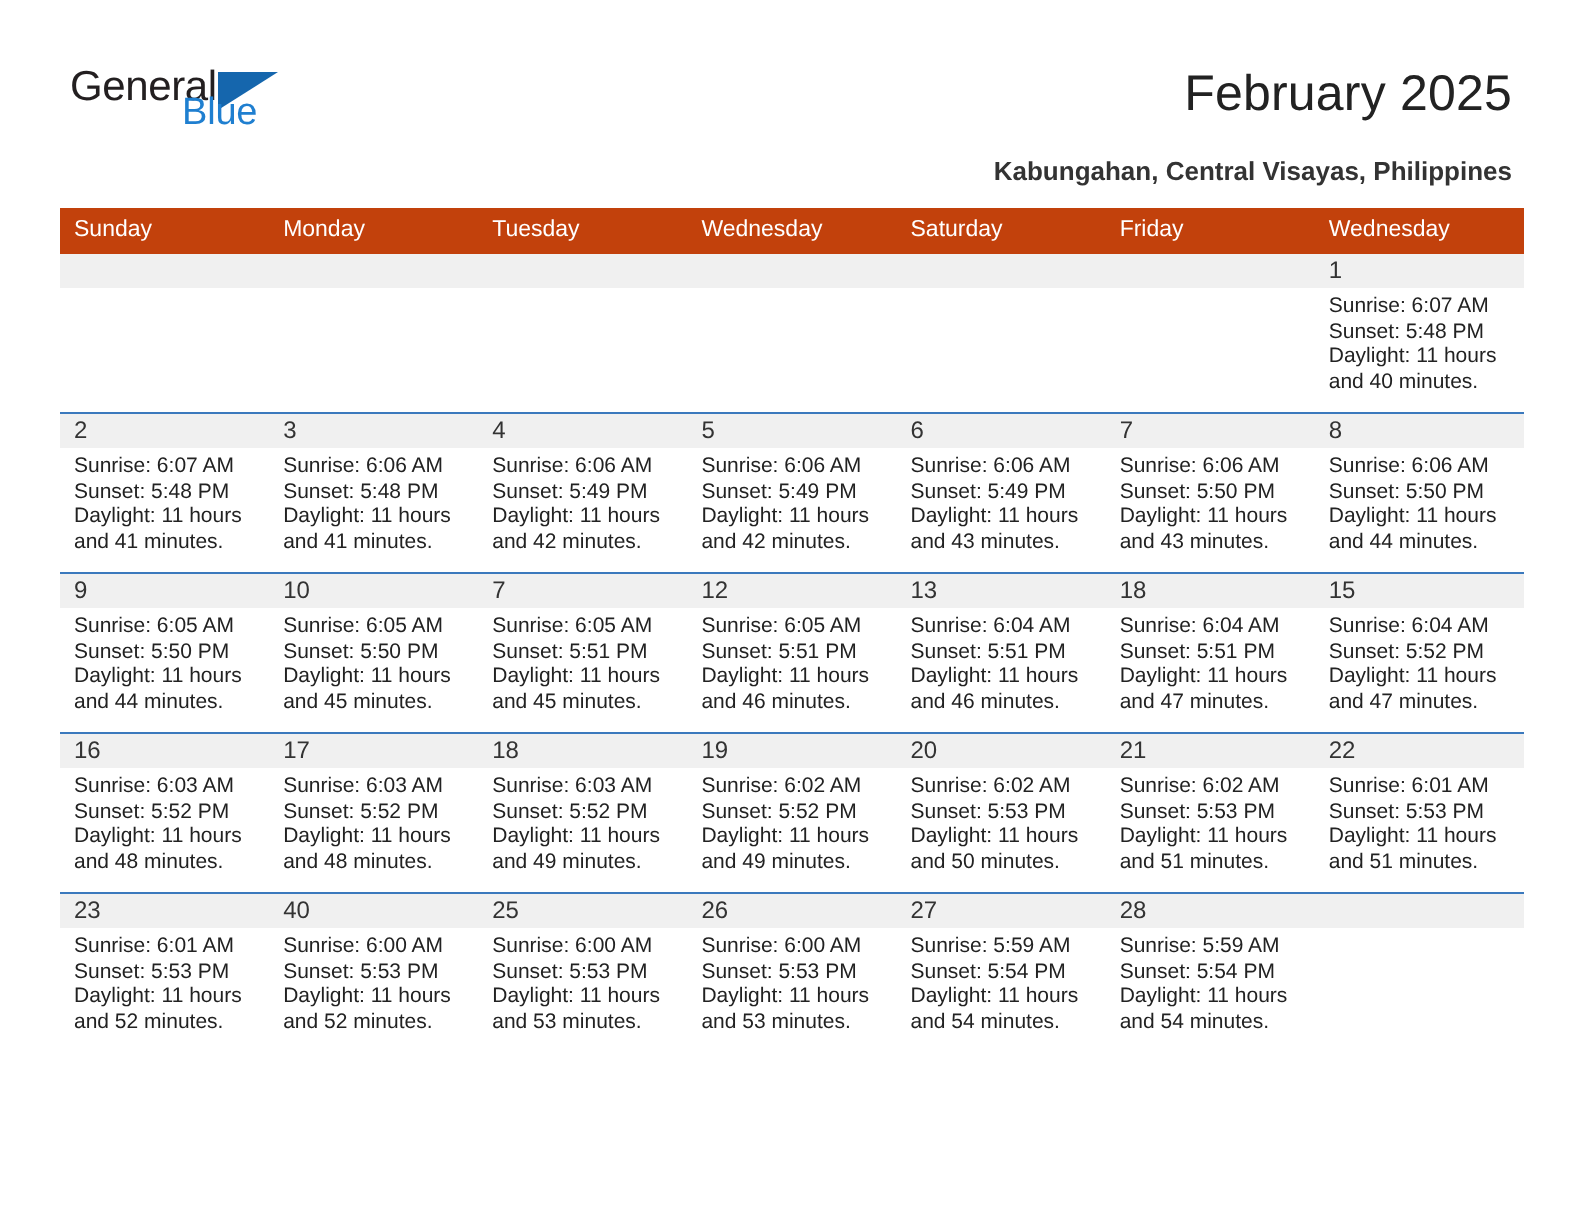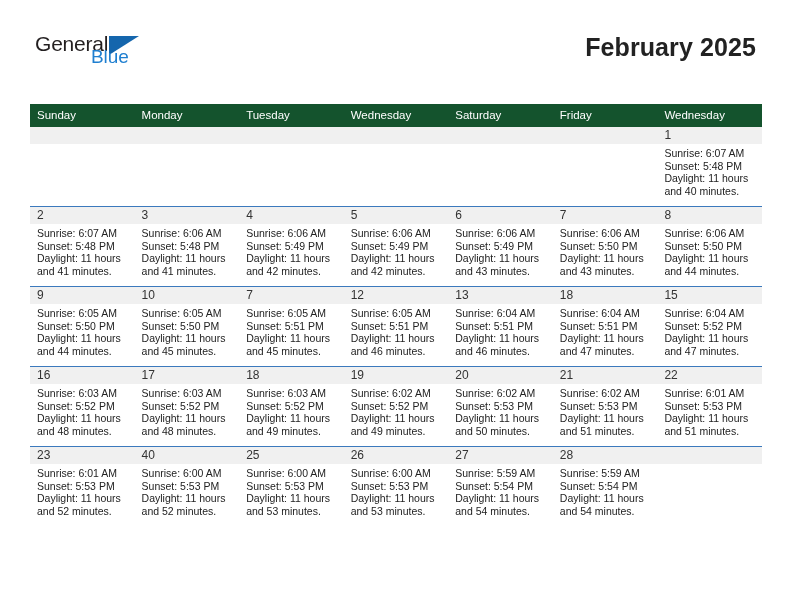--- a/index.html
+++ b/index.html
@@ -69,21 +69,21 @@
   }
 
   .title {
     position: absolute;
     right: 36px;
     top: 33px;
     font-size: 25px;
     color: #222222;
     text-align: center;
     white-space: nowrap;
-    font-weight: bold;
+    font-weight: normal;
     letter-spacing: 0.1px;
   }
   .subtitle {
     position: absolute;
     right: 36px;
     top: 78px;
     font-size: 13px;
     color: #333333;
     text-align: right;
     white-space: nowrap;
@@ -93,21 +93,21 @@
   
   .calendar {
     position: absolute;
     left: 30px;
     top: 104px;
     width: 732px;
     border-collapse: collapse;
     table-layout: fixed;
   }
   .calendar th {
-    background: #14532d;
+    background: #c2410c;
     color: #ffffff;
     font-size: 11.5px;
     font-weight: normal;
     text-align: left;
     padding: 5px 0 6px 7px;
     height: 11px;
     border: none;
     vertical-align: middle;
   }
   .calendar td {
@@ -153,20 +153,21 @@
 
   <div class="header">
 
     <div class="logo">
       <span class="logo-general">General</span>
       <span class="logo-triangle"></span>
       <span class="logo-blue">Blue</span>
     </div>
 
     <div class="title">February 2025</div>
+    <div class="subtitle">Kabungahan, Central Visayas, Philippines</div>
   </div>
 
   <table class="calendar">
     <thead>
       <tr>
         <th>Sunday</th>
         <th>Monday</th>
         <th>Tuesday</th>
         <th>Wednesday</th>
         <th>Saturday</th>

